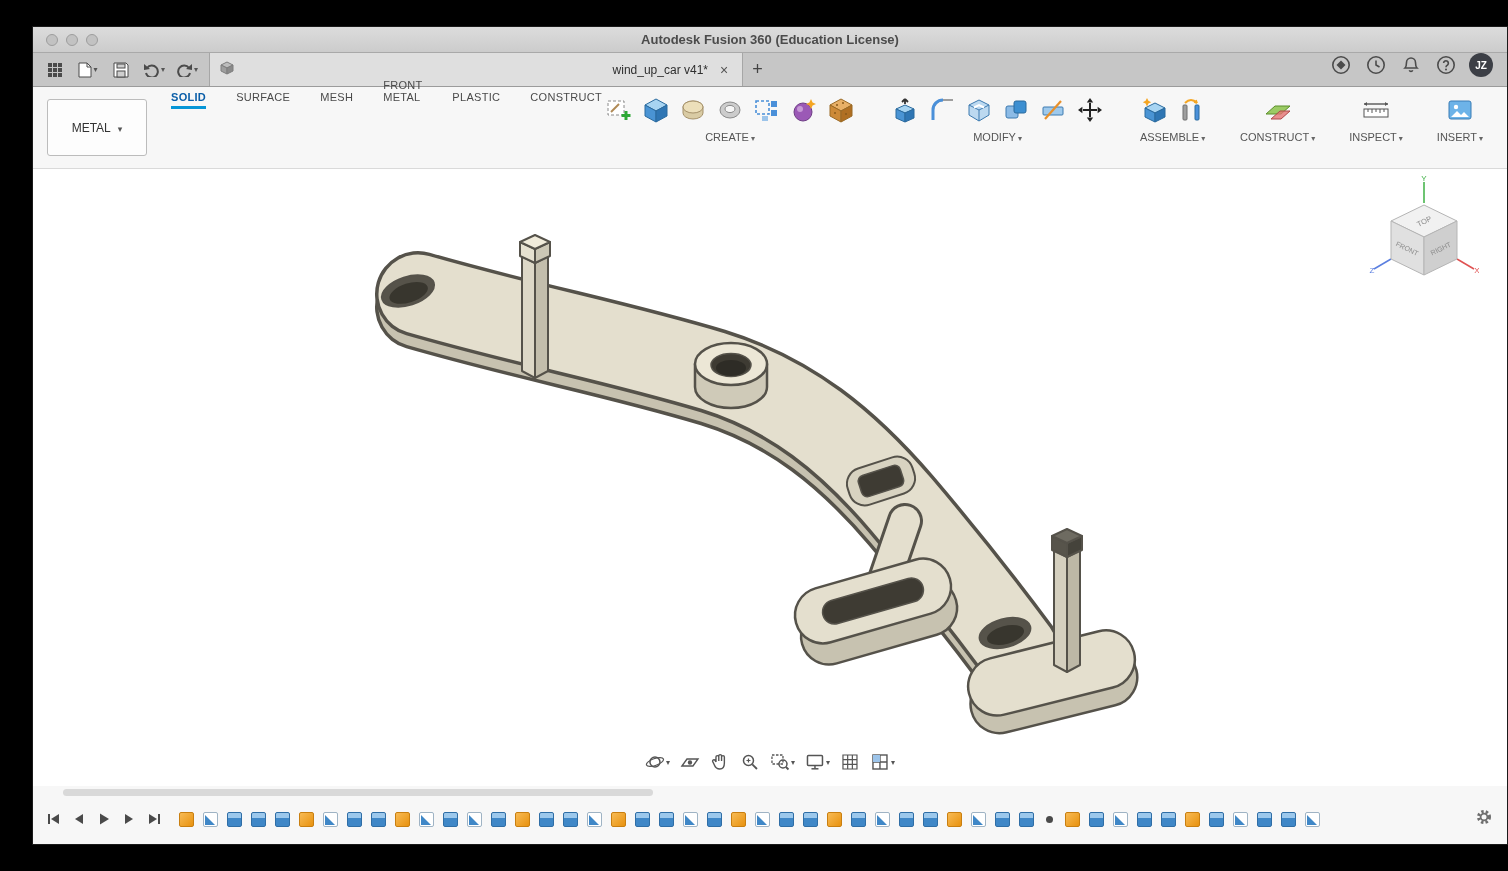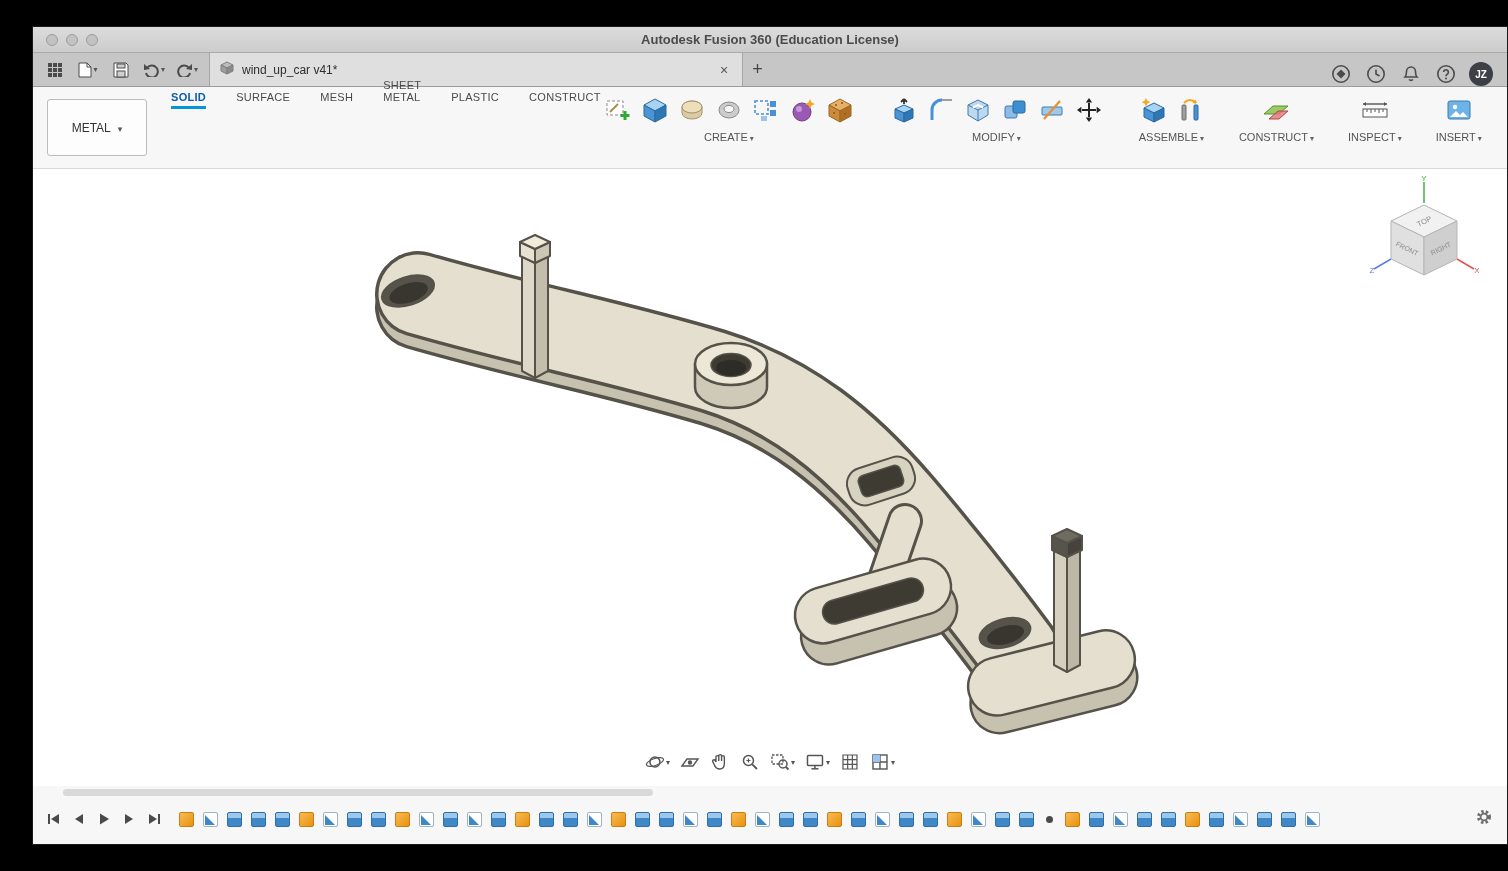--- a/index.html
+++ b/index.html
@@ -16,27 +16,27 @@
 
   
   .tabbar { height:34px; background:#c6c6c6; border-bottom:1px solid #9b9b9b; display:flex; align-items:stretch; flex:0 0 auto; }
   .appicons { display:flex; align-items:center; gap:9px; padding:0 10px; }
   .appicon { width:24px; height:24px; display:flex; align-items:center; justify-content:center; cursor:default; }
   .appicon svg { display:block; }
   .mini-caret::after { content:"▾"; font-size:8px; color:#555; margin-left:1px; }
   .doc-tab { flex:1 1 0; max-width:533px; display:flex; align-items:center; gap:8px; padding:0 10px;
              border-left:1px solid #a6a6a6; font-size:12px; color:#2e2e2e; background:#cfcfcf; }
   .doc-tab.active { background:#dfdfdf; }
-  .doc-tab .tab-label { flex:1; text-align:left; white-space:nowrap; overflow:hidden; }
+  .doc-tab .tab-label { flex:1; text-align:right; white-space:nowrap; overflow:hidden; }
   .close-x { width:16px; height:16px; display:flex; align-items:center; justify-content:center; color:#555; font-size:14px; }
   .close-x::after { content:"×"; }
   .newtab { width:30px; display:flex; align-items:center; justify-content:center; color:#444; font-size:18px;
             border-left:1px solid #a6a6a6; }
   .newtab::after { content:"+"; }
-  .tab-right { display:flex; align-items:flex-end; gap:11px; padding:0 14px 0 12px; margin-left:auto; }
+  .tab-right { display:flex; align-items:flex-start; gap:11px; padding:0 14px 0 12px; margin-left:auto; }
   .circ { width:24px; height:24px; display:flex; align-items:center; justify-content:center; }
   .avatar { width:24px; height:24px; border-radius:50%; background:#3c3f46; color:#fff; font-size:10px; font-weight:bold;
             display:flex; align-items:center; justify-content:center; }
 
   
   .ribbon { height:82px; background:#f7f7f7; border-bottom:1px solid #dadada; display:flex; flex:0 0 auto; padding-left:12px; }
   .design-btn { margin:12px 16px 12px 2px; width:100px; border:1px solid #bcbcbc; border-radius:3px; background:#fdfdfd;
                 display:flex; align-items:center; justify-content:center; gap:7px; font-size:12px; color:#333; }
   .design-btn .caret::after { content:"▾"; font-size:9px; color:#555; }
   .ribbon-main { flex:1; display:flex; min-width:0; }
@@ -182,21 +182,21 @@
   <div class="ribbon">
     <div class="design-btn">
       <span>METAL</span>
         <span class="caret"></span>
     </div>
     <div class="ribbon-main">
       <div class="ribbon-tabs">
         <span class="rtab active">SOLID</span>
         <span class="rtab">SURFACE</span>
         <span class="rtab">MESH</span>
-        <span class="rtab">SHEET METAL</span>
+        <span class="rtab">FRONT METAL</span>
         <span class="rtab">PLASTIC</span>
         <span class="rtab">CONSTRUCT</span>
       </div>
 
       <div class="ribbon-groups">
 
         <div class="rgroup">
           <div class="rgroup-icons">
             <span class="ric">
               <svg width="26" height="26" viewBox="0 0 26 26">

